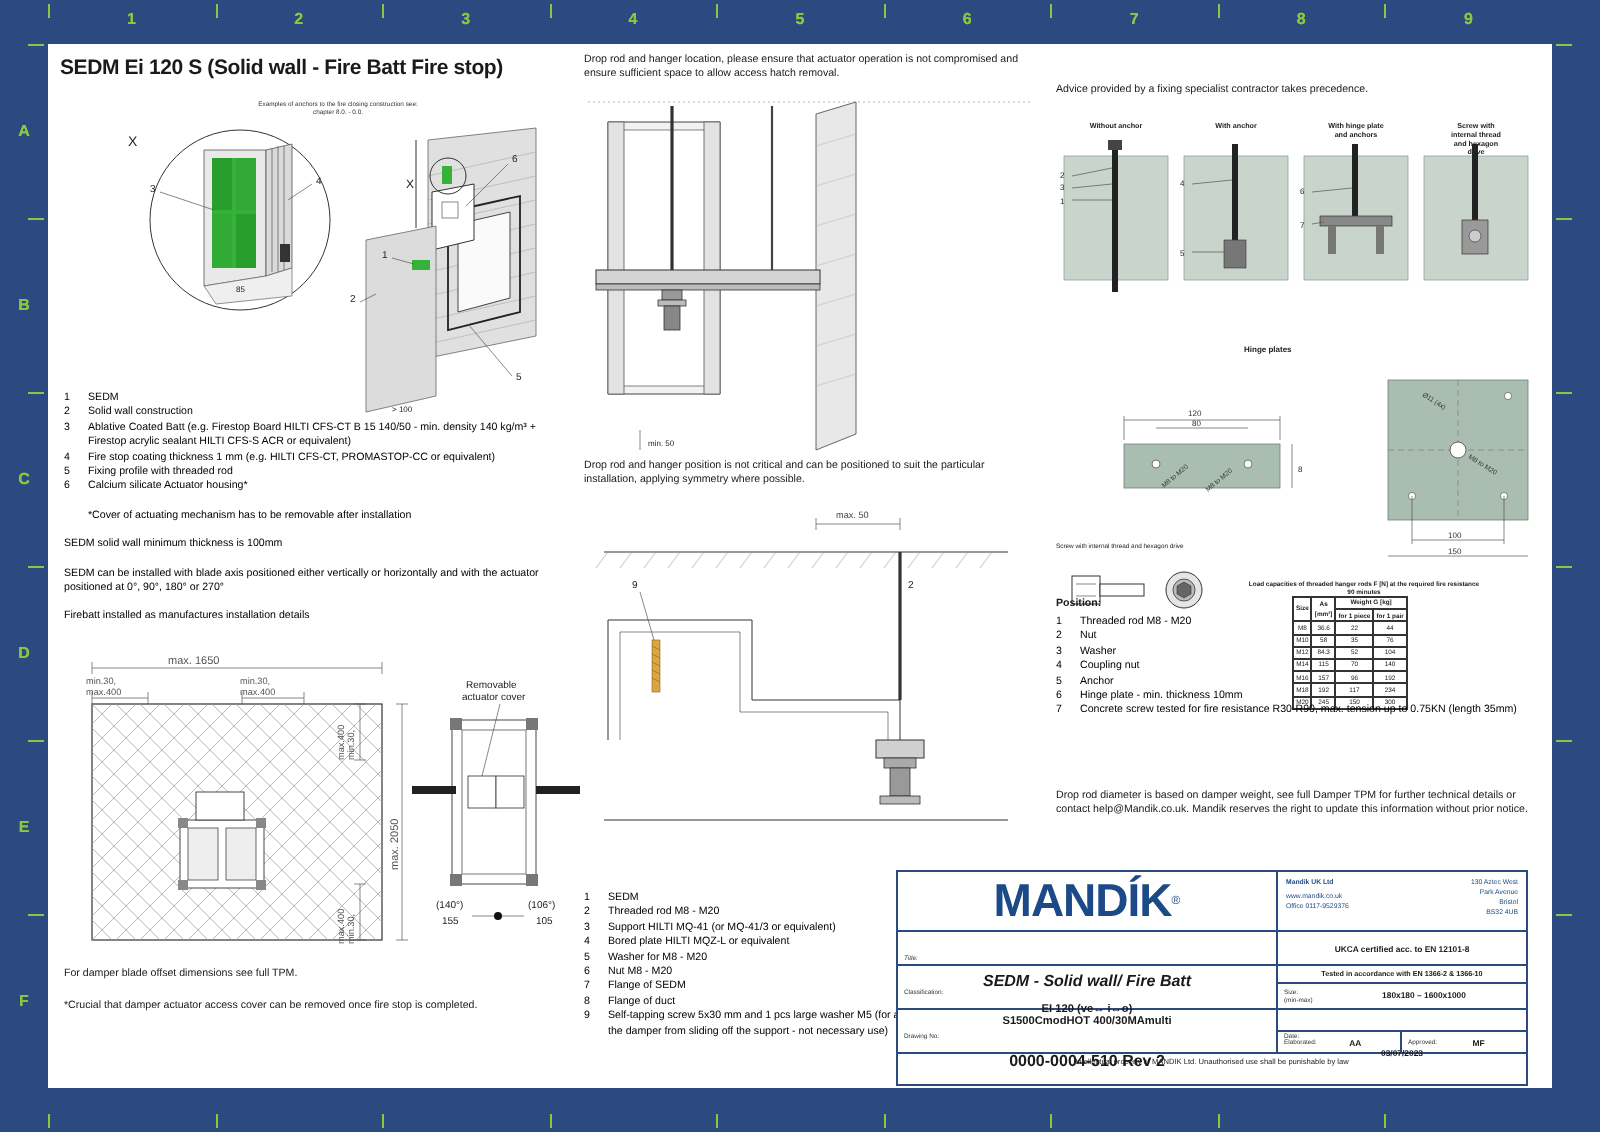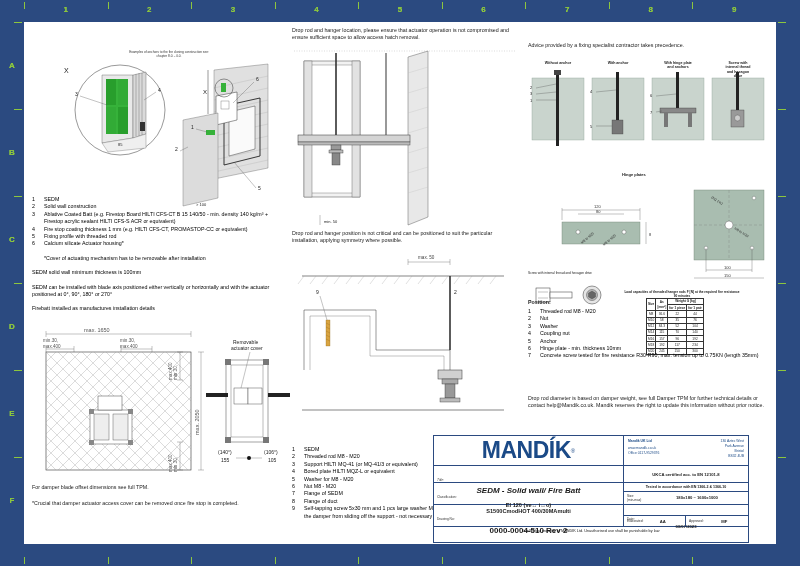--- a/index.html
+++ b/index.html
@@ -41,21 +41,21 @@
   .body-txt-b { font-size:5.3px; line-height:7.4px; font-weight:bold; }
   .tiny-b { font-size:4px; line-height:5.4px; font-weight:bold; }
   .micro { font-size:3.2px; line-height:4.4px; }
 
   ol.numlist { margin:0; padding:0; list-style:none; }
   ol.numlist li { position:relative; padding-left:12px; font-size:5.3px; line-height:7.4px; }
   ol.numlist li .n { position:absolute; left:0; width:8px; text-align:left; }
 
   
   #titleblock {
-    position:absolute; left:409px; top:413px; width:316px; height:108px;
+    position:absolute; left:424px; top:413px; width:316px; height:108px;
     border:1.2px solid #2b4a80; background:#fff;
   }
   .tb-row { display:flex; border-bottom:0.8px solid #2b4a80; }
   .tb-cell { position:relative; padding:1px 3px; }
   .tb-lbl { font-size:3.2px; color:#333; }
   .tb-val { font-size:8px; font-weight:bold; color:#1a1a1a; text-align:center; }
   .tb-val-s { font-size:5.6px; font-weight:bold; color:#1a1a1a; text-align:center; }
   .tb-val-xs { font-size:4.2px; font-weight:bold; color:#1a1a1a; text-align:center; }
   .tb-val-micro { font-size:3.6px; color:#1a1a1a; text-align:center; }
 
@@ -155,20 +155,21 @@
       <div class="row-mark" style="top: 321.5px; right: 2px; text-align: center;">D</div>
       <div class="tick-hr" style="top: 283px;"></div>
       <div class="row-mark" style="top: 408.5px; right: 2px; text-align: center;">E</div>
       <div class="tick-hr" style="top: 370px;"></div>
       <div class="row-mark" style="top: 495.5px; right: 2px; text-align: center;">F</div>
       <div class="tick-hr" style="top: 457px;"></div>
     </div>
 
   <div id="canvas">
 
+    <div class="t title-main" style="left:6px; top:6px;">SEDM Ei 120 S (Solid wall - Fire Batt Fire stop)</div>
 
     <div class="t micro" style="left:105px; top:28px; width:80px; text-align:center; color:#333;">Examples of anchors to the fire closing construction see: chapter 8.0. - 0.0.</div>
 
     <svg width="270" height="168" style="position:absolute; left:4px; top:26px;">
 
       <text x="36" y="25" font-size="7" fill="#222" font-family="Liberation Sans">X</text>
 
       <circle cx="92" cy="62" r="45" class="ln" fill="#fff"></circle>
 
       <polygon points="74,27 105,27 105,90 74,95" fill="#e9e9e9" stroke="#555" stroke-width="0.4"></polygon>

